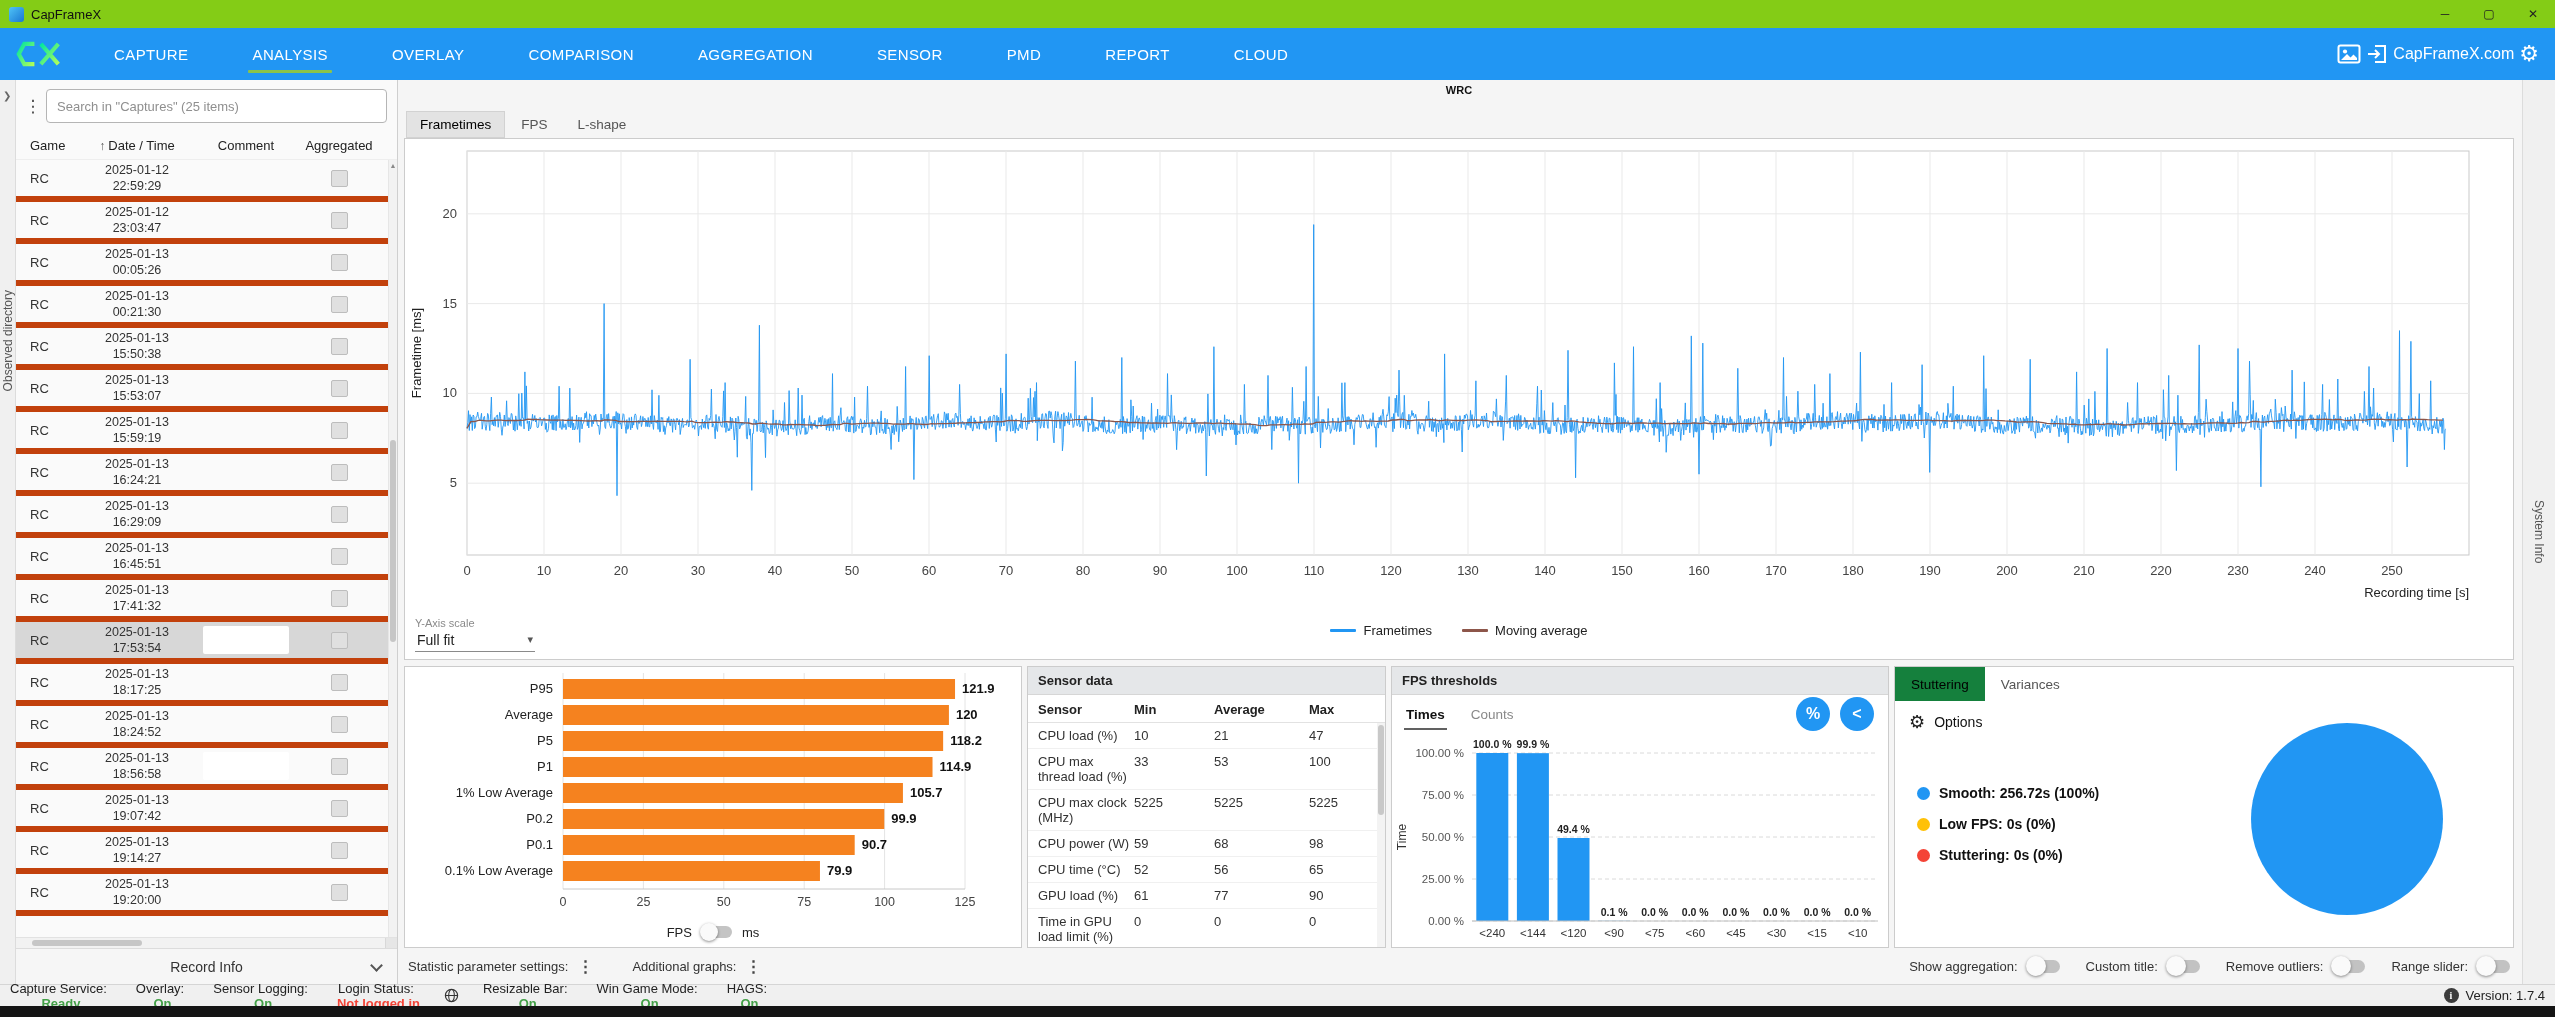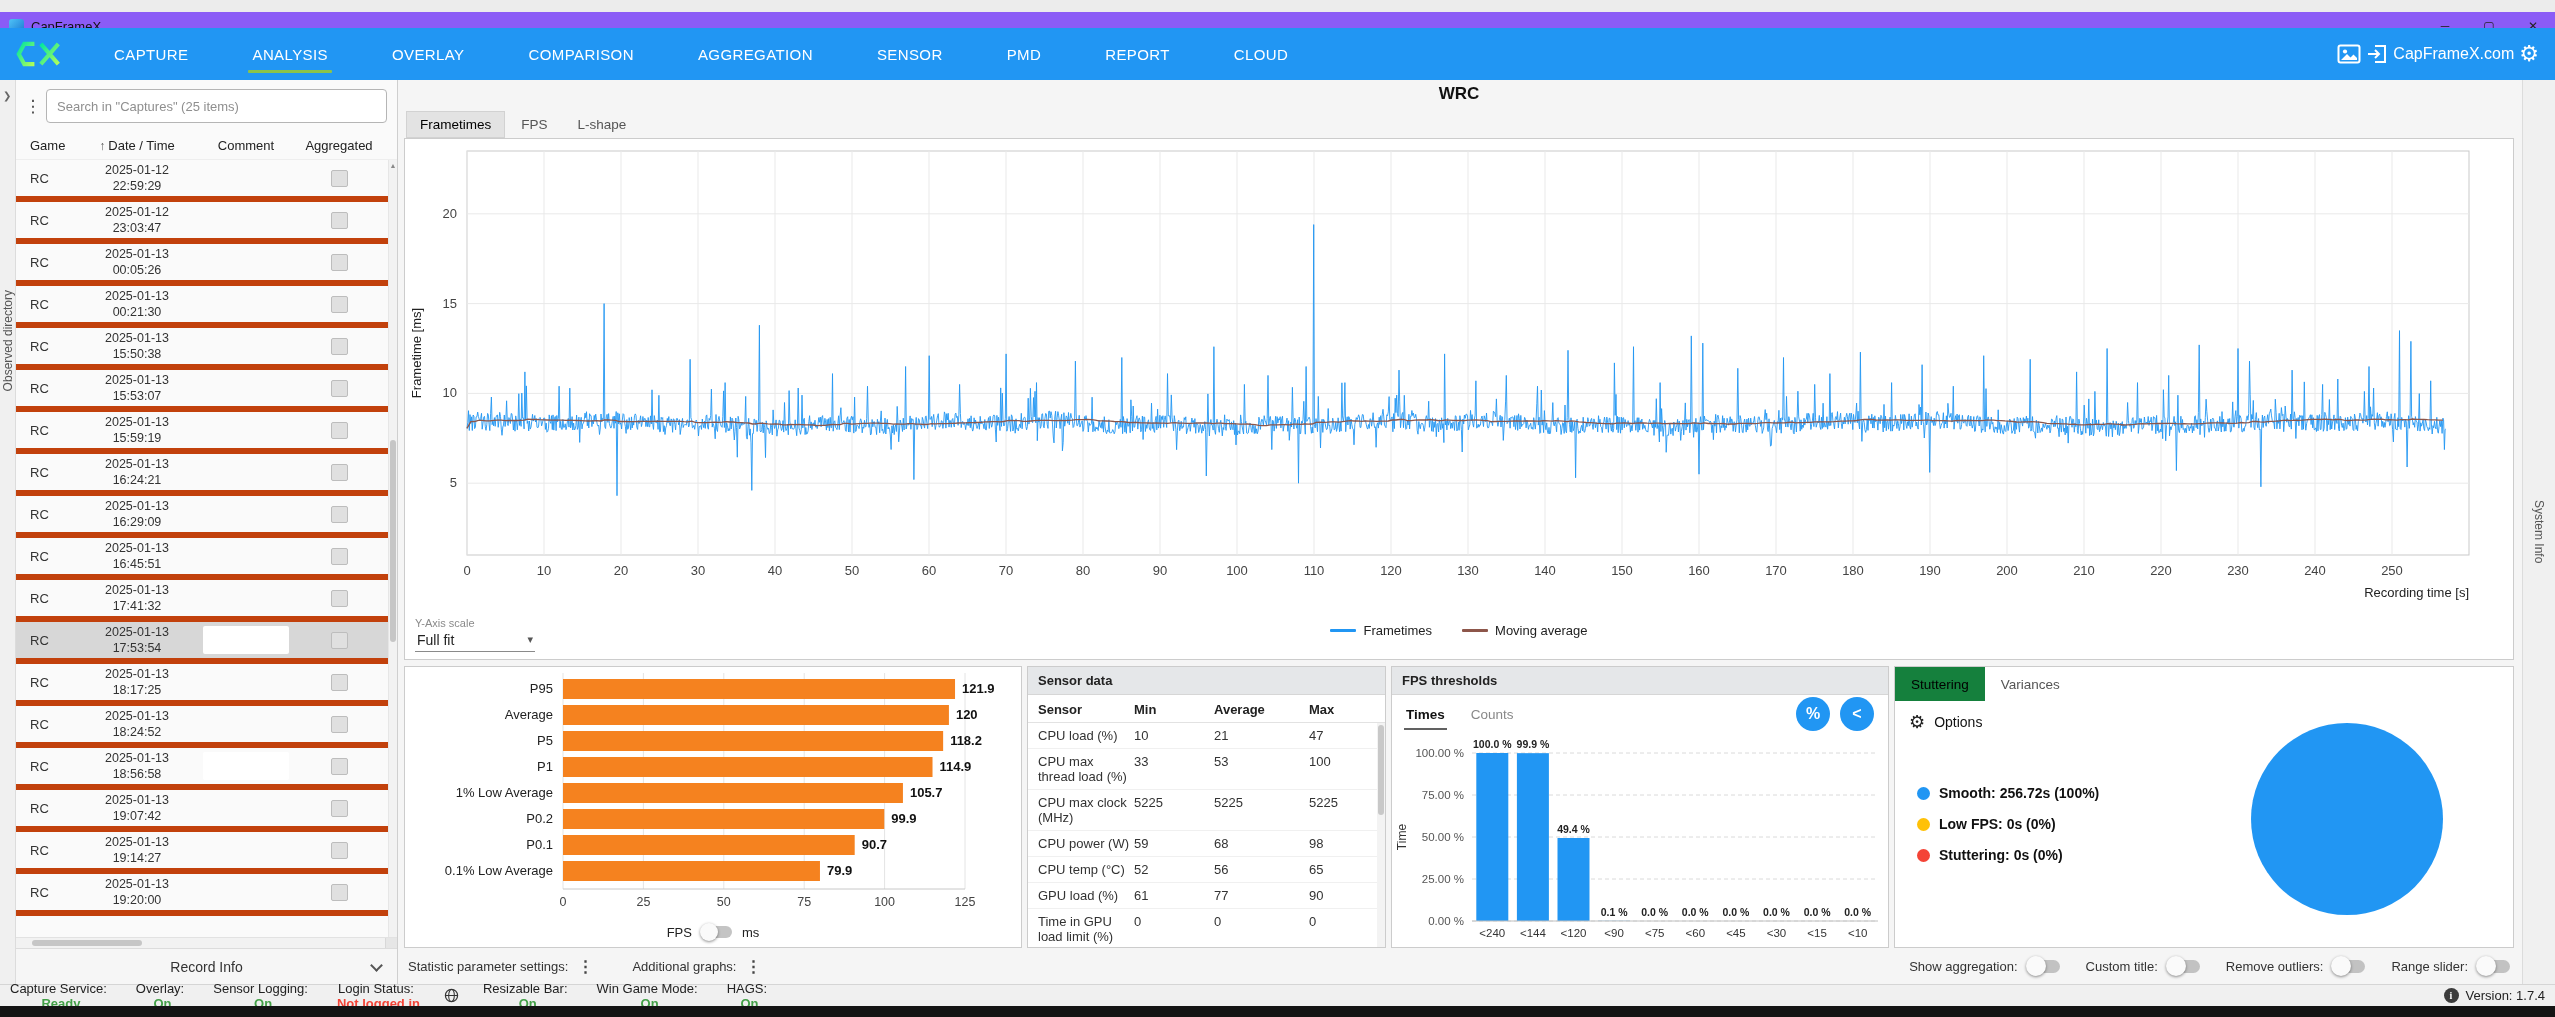--- a/index.html
+++ b/index.html
@@ -2,21 +2,21 @@
 <html><head>
 <meta charset="utf-8">
 <style>
 *{margin:0;padding:0;box-sizing:border-box;font-family:"Liberation Sans",sans-serif;}
 html,body{width:2555px;height:1017px;overflow:hidden;}
 body{position:relative;background:#ececec;font-size:13px;color:#222;}
 svg{display:block;}
 svg text{font-family:"Liberation Sans",sans-serif;}
 
 
-.titlebar{position:absolute;top:12px;left:0;width:100%;height:28px;background:#8b5cf6;display:flex;align-items:center;}
+.titlebar{position:absolute;top:0;left:0;width:100%;height:28px;background:#84cc16;display:flex;align-items:center;}
 .tb-icon{width:15px;height:15px;margin:0 7px 0 9px;border-radius:3px;background:linear-gradient(135deg,#4fc3f7,#1976d2);flex:0 0 auto;}
 .tb-title{font-size:13px;color:#111;}
 .tb-buttons{margin-left:auto;display:flex;height:100%;}
 .tb-btn{width:44px;height:100%;display:flex;align-items:center;justify-content:center;font-size:12px;color:#222;cursor:pointer;}
 
 
 .navbar{position:absolute;top:28px;left:0;width:100%;height:52px;background:#2196f3;display:flex;align-items:center;}
 .logo{margin:0 20px 0 16px;flex:0 0 auto;}
 .nav-tabs{display:flex;height:100%;}
 .nav-tab{position:relative;color:#fff;font-size:15px;letter-spacing:.4px;padding:0 32px;display:flex;align-items:center;cursor:pointer;}
@@ -57,21 +57,21 @@
 .vscroll .varrow{position:absolute;top:2px;left:0;right:0;text-align:center;font-size:7px;color:#888;}
 .vscroll .thumb{position:absolute;top:36%;height:26%;left:1px;right:1px;background:#c6c6c6;border-radius:4px;}
 .hscroll{height:11px;background:#f2f2f2;border-top:1px solid #e2e2e2;position:relative;flex:0 0 auto;}
 .hscroll .hthumb{position:absolute;left:16px;width:110px;top:2px;bottom:2px;background:#c6c6c6;border-radius:4px;}
 .hscroll .hcorner{position:absolute;right:0;top:0;bottom:0;width:12px;background:#e6e6e6;border-left:1px solid #d8d8d8;}
 .record-info{height:36px;border-top:1px solid #dcdcdc;background:#f6f6f6;display:flex;align-items:center;justify-content:center;font-size:14px;color:#333;position:relative;flex:0 0 auto;cursor:pointer;}
 .chevron-down{position:absolute;right:16px;top:12px;width:9px;height:9px;border-right:2px solid #555;border-bottom:2px solid #555;transform:rotate(45deg);}
 
 
 .main{flex:1;min-width:0;display:flex;flex-direction:column;padding:4px 8px 0 6px;background:#f5f5f5;}
-.main-title{height:26px;text-align:center;font-size:17px;font-weight:bold;color:#111;flex:0 0 auto;}
+.main-title{height:26px;text-align:center;font-size:11px;font-weight:bold;color:#111;flex:0 0 auto;}
 .chart-tabs{height:28px;display:flex;align-items:flex-end;gap:2px;padding-left:2px;flex:0 0 auto;}
 .chart-tab{font-size:13.5px;color:#555;padding:5px 13px;cursor:pointer;border:1px solid transparent;}
 .chart-tab.active{background:#e3e3e3;border:1px solid #d2d2d2;color:#000;}
 .chart-frame{flex:1;border:1px solid #ccc;background:#fff;display:flex;flex-direction:column;margin-bottom:6px;min-height:0;}
 #ft-chart{flex:1;position:relative;min-height:0;}
 .frame-bottom{height:50px;position:relative;display:flex;align-items:center;flex:0 0 auto;}
 .yaxis-ctrl{padding-left:10px;width:170px;}
 .yaxis-label{font-size:11px;color:#8a8a8a;margin-bottom:2px;}
 .yaxis-select{display:flex;justify-content:space-between;align-items:center;width:120px;border-bottom:1px solid #8a8a8a;font-size:14px;color:#222;padding:1px 2px 3px;cursor:pointer;}
 .caret{font-size:11px;color:#555;}
@@ -600,21 +600,21 @@
               <div>5225</div>
               <div>5225</div>
             </div>
             <div class="sensor-row">
               <div>CPU power (W)</div>
               <div>59</div>
               <div>68</div>
               <div>98</div>
             </div>
             <div class="sensor-row">
-              <div>CPU temp (°C)</div>
+              <div>CPU time (°C)</div>
               <div>52</div>
               <div>56</div>
               <div>65</div>
             </div>
             <div class="sensor-row">
               <div>GPU load (%)</div>
               <div>61</div>
               <div>77</div>
               <div>90</div>
             </div>

